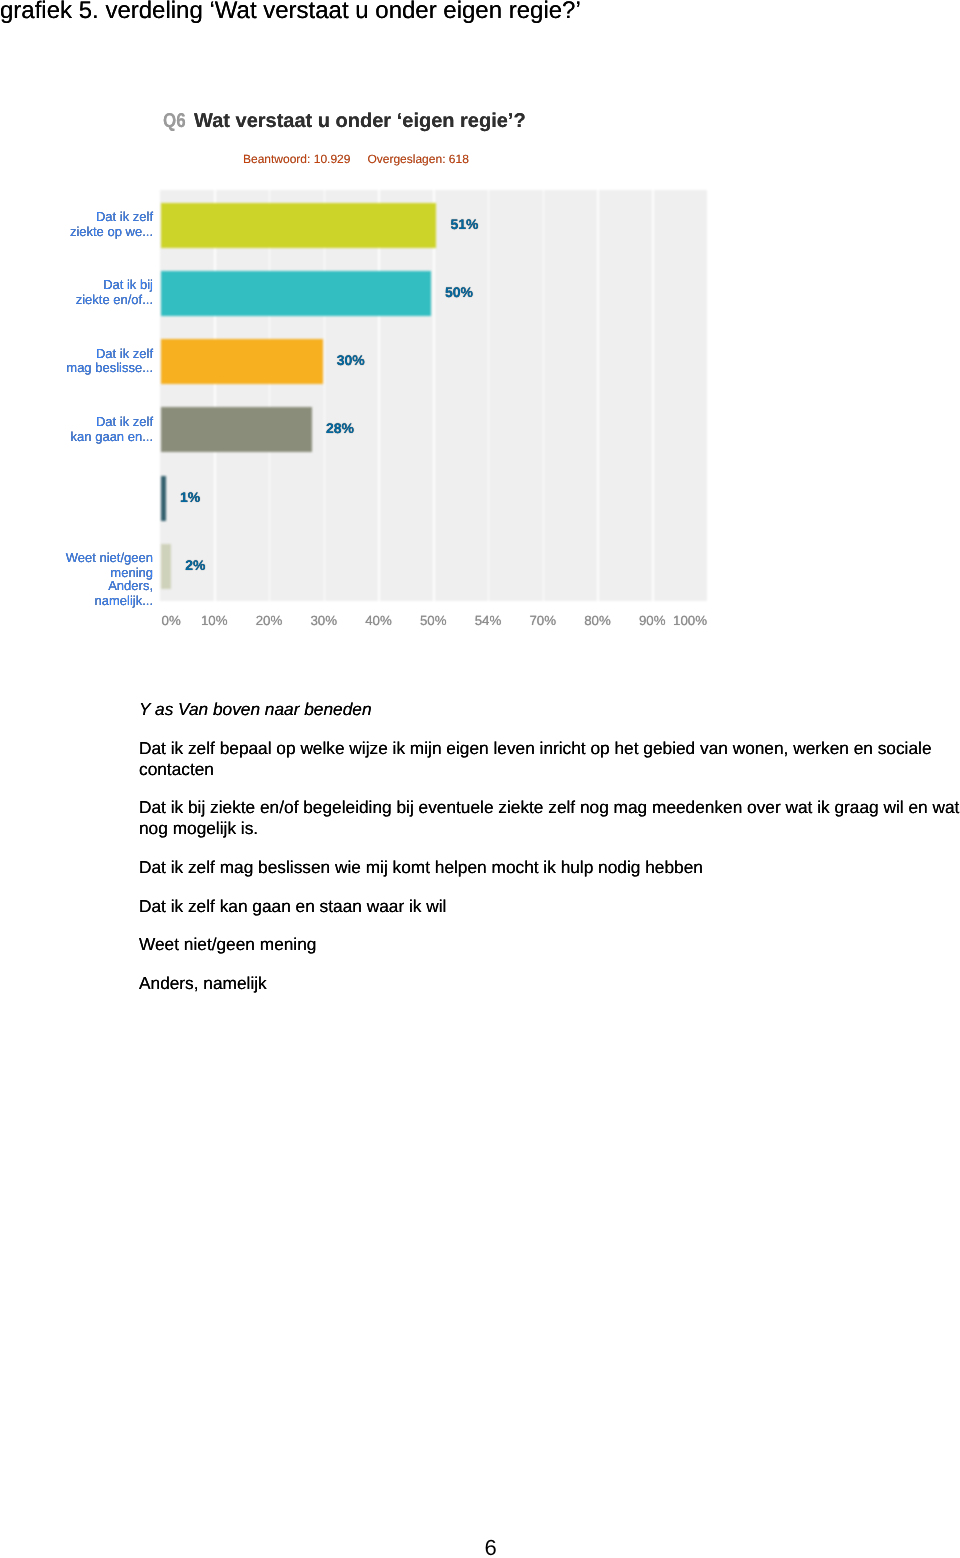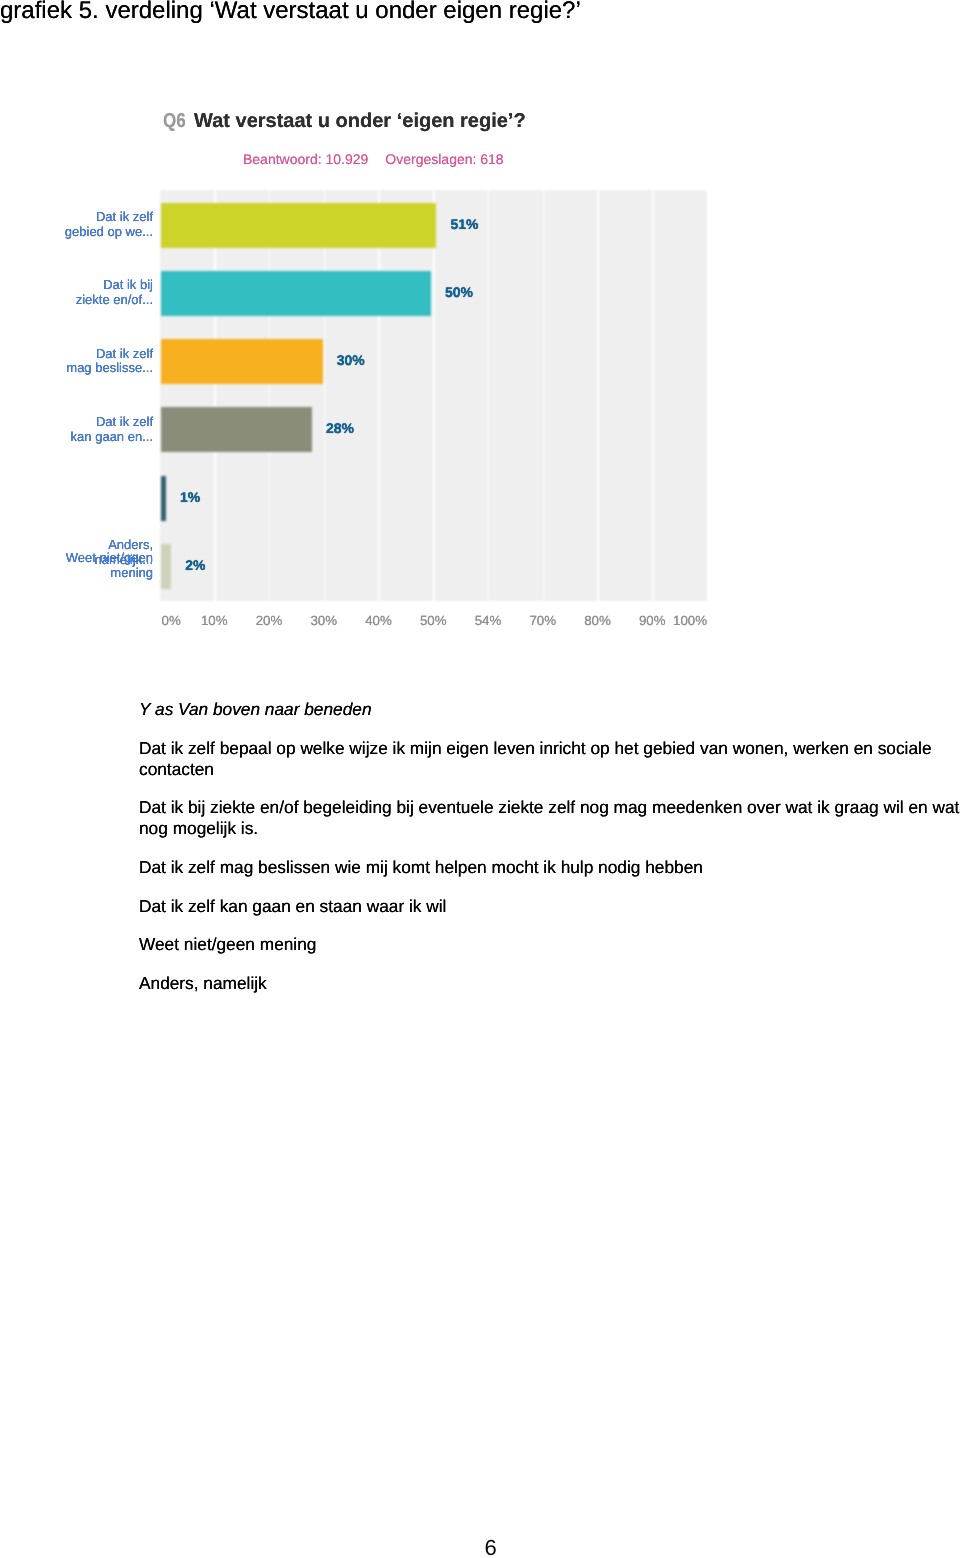--- a/index.html
+++ b/index.html
@@ -9,21 +9,21 @@
   .abs{position:absolute;}
 
   
   #doc-title{left:0px;top:-3px;font-size:24px;line-height:28px;white-space:nowrap;text-shadow:0 0 0.35px #000;}
 
   
   #chart{position:absolute;left:0px;top:0px;width:760px;height:648px;}
   #chart-title{position:absolute;left:163px;top:110px;font-size:20px;font-weight:bold;
                white-space:nowrap;color:#2f2f2f;line-height:23px;text-shadow:0 0 0.4px #2f2f2f;}
   #chart-title .q{color:#9b9b9b;text-shadow:0 0 0.5px #9b9b9b;display:inline-block;transform:scaleX(0.85);transform-origin:left center;margin-right:-1.2px;}
-  #chart-sub{position:absolute;left:243px;top:153px;font-size:14px;color:#ec4899;
+  #chart-sub{position:absolute;left:243px;top:153px;font-size:12px;color:#c2410c;
              white-space:nowrap;line-height:13px;text-shadow:0 0 0.6px #9d9d9d;}
   #plot{position:absolute;left:159.5px;top:190px;width:547.5px;height:411px;background:#efefef;filter:blur(0.8px);}
   .grid{position:absolute;top:0;width:1.6px;height:100%;background:#ffffff;}
   .bar{position:absolute;height:45px;}
   .vlabel{position:absolute;font-size:14px;font-weight:bold;color:#0369a1;white-space:nowrap;height:45px;line-height:45px;text-shadow:0 0 0.8px #1a1a1a;}
   .clabel{position:absolute;width:150px;text-align:right;font-size:13px;font-weight:normal;
           color:#3b82f6;line-height:14.8px;text-shadow:0 0 0.6px #2b2b2b;}
   .xtick{position:absolute;top:614px;font-size:13.3px;color:#8e8e8e;text-align:center;line-height:13px;text-shadow:0 0 0.7px #8e8e8e;}
 
   
@@ -59,21 +59,21 @@
       <div class="bar" style="left: 1px; top: 12.5px; width: 275.91px; background: rgb(205, 212, 41);"></div>
       <div class="bar" style="left: 1px; top: 80.8px; width: 270.5px; background: rgb(51, 190, 193);"></div>
       <div class="bar" style="left: 1px; top: 149.1px; width: 162.3px; background: rgb(247, 176, 31);"></div>
       <div class="bar" style="left: 1px; top: 217.4px; width: 151.48px; background: rgb(139, 141, 123);"></div>
       <div class="bar" style="left: 1px; top: 285.7px; width: 5.41px; background: rgb(53, 97, 111);"></div>
       <div class="bar" style="left: 1px; top: 354px; width: 10.82px; background: rgb(207, 210, 187);"></div>
     </div>
 <div class="vlabel" style="left: 450.41px; top: 201.5px;">51%</div>
     <div class="clabel" style="top: 210px; left: 3px;">
       <div>Dat ik zelf</div>
-      <div>gebied op we...</div>
+      <div>ziekte op we...</div>
     </div>
     <div class="vlabel" style="left: 445px; top: 269.8px;">50%</div>
     <div class="clabel" style="top: 278.3px; left: 3px;">
       <div>Dat ik bij</div>
       <div>ziekte en/of...</div>
     </div>
     <div class="vlabel" style="left: 336.8px; top: 338.1px;">30%</div>
     <div class="clabel" style="top: 346.6px; left: 3px;">
       <div>Dat ik zelf</div>
       <div>mag beslisse...</div>
@@ -82,21 +82,21 @@
     <div class="clabel" style="top: 414.9px; left: 3px;">
       <div>Dat ik zelf</div>
       <div>kan gaan en...</div>
     </div>
     <div class="vlabel" style="left: 179.91px; top: 474.7px;">1%</div>
     <div class="clabel" style="top: 507px; left: 3px; margin-top: 44px;">
       <div>Weet niet/geen</div>
       <div>mening</div>
     </div>
     <div class="vlabel" style="left: 185.32px; top: 543px;">2%</div>
-    <div class="clabel" style="top: 538px; left: 3px; text-align: right;">
+    <div class="clabel" style="top: 579px; left: 3px; text-align: right;">
       <div>Anders,</div>
       <div>namelijk...</div>
     </div>
     <div class="xtick" style="left: 161.5px; text-align: left; width: 60px;">0%</div>
     <div class="xtick" style="left: 184.25px; width: 60px;">10%</div>
     <div class="xtick" style="left: 239px; width: 60px;">20%</div>
     <div class="xtick" style="left: 293.75px; width: 60px;">30%</div>
     <div class="xtick" style="left: 348.5px; width: 60px;">40%</div>
     <div class="xtick" style="left: 403.25px; width: 60px;">50%</div>
     <div class="xtick" style="left: 458px; width: 60px;">54%</div>

